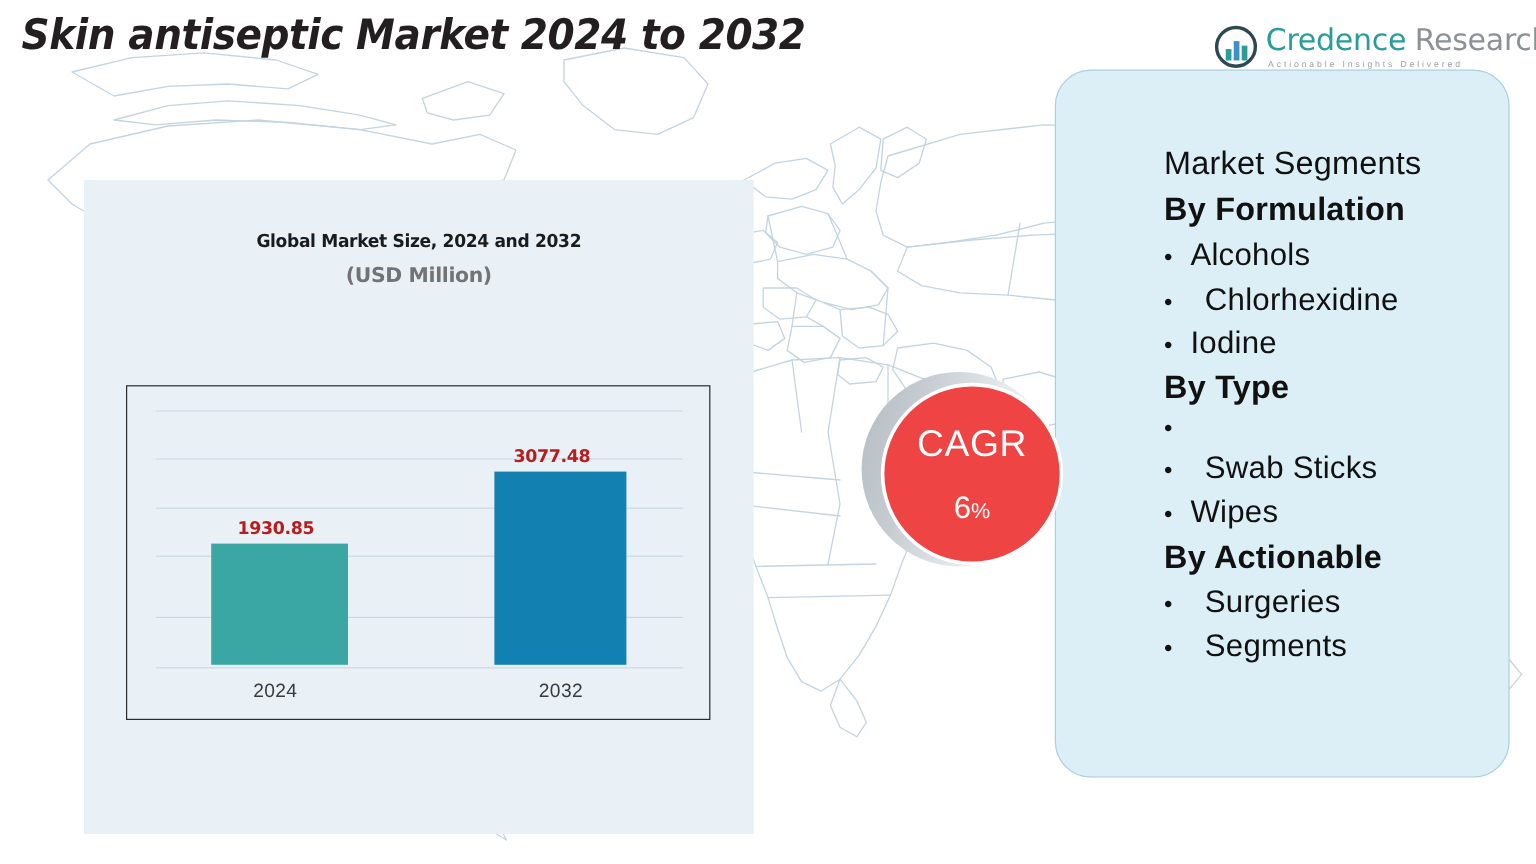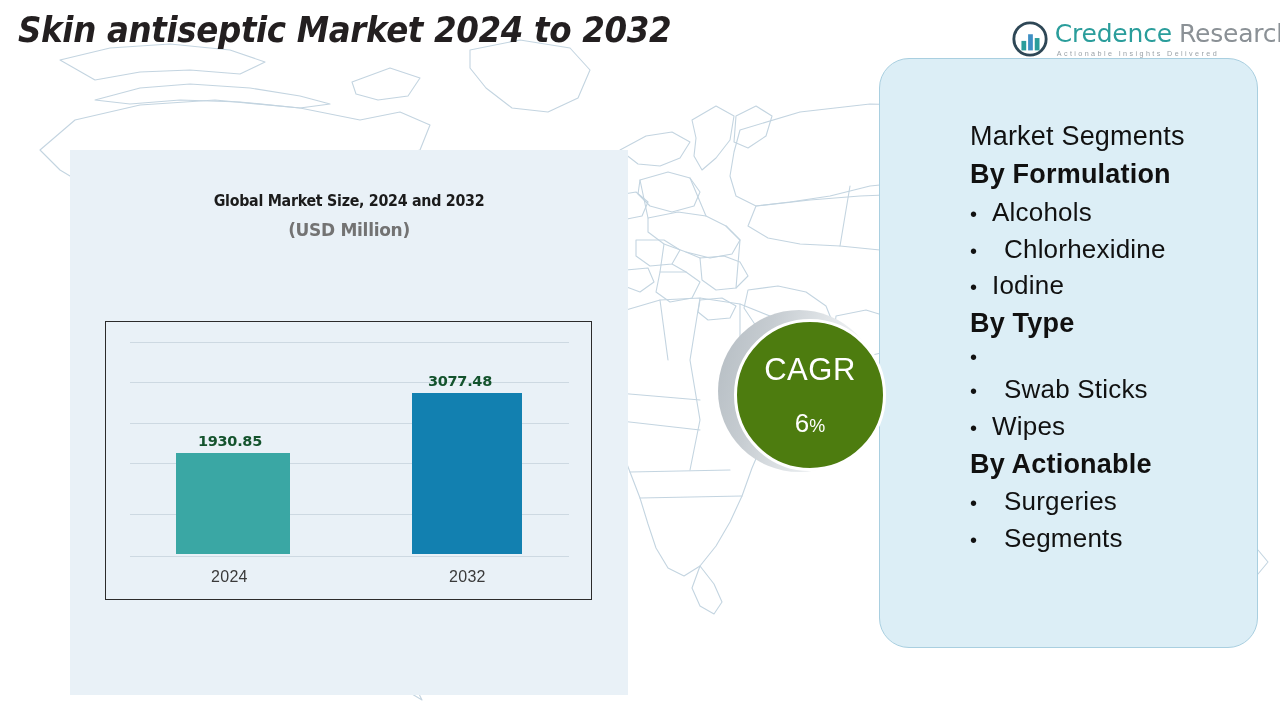--- a/index.html
+++ b/index.html
@@ -143,21 +143,21 @@
     left: 306px;
     width: 110px;
     height: 188px;
     background: #1280b0;
   }
   .bar-value {
     position: absolute;
     font-family: "DejaVu Sans", sans-serif;
     font-size: 14.5px;
     font-weight: bold;
-    color: #14532d;
+    color: #b91c1c;
     letter-spacing: -0.3px;
     white-space: nowrap;
   }
   #value-2024 { left: 92px; bottom: 141px; }
   #value-2032 { left: 322px; bottom: 237px; }
   .cat-label {
     position: absolute;
     bottom: 13px;
     font-family: "Liberation Sans", sans-serif;
     font-size: 16px;
@@ -410,21 +410,21 @@
       <div class="bar-value" id="value-2024" style="bottom: 150px;">1930.85</div>
       <div class="bar-value" id="value-2032" style="bottom: 210px;">3077.48</div>
 
       <div class="cat-label" id="cat-2024">2024</div>
       <div class="cat-label" id="cat-2032">2032</div>
     </div>
   </div>
 
   <div id="cagr-badge">
     <div id="cagr-shadow"></div>
-    <div id="cagr-circle" style="background: #4d7c0f; gap: 16px;">
+    <div id="cagr-circle" style="background: #ef4444; gap: 16px;">
       <div id="cagr-label">CAGR</div>
       <div id="cagr-value-row">
         <span id="cagr-value">6</span>
         <span id="cagr-percent">%</span>
       </div>
     </div>
   </div>
 
   <div id="segments-panel" style="background: rgb(220, 238, 246); border-color: rgb(169, 207, 224);">
     <div id="segments-inner">

